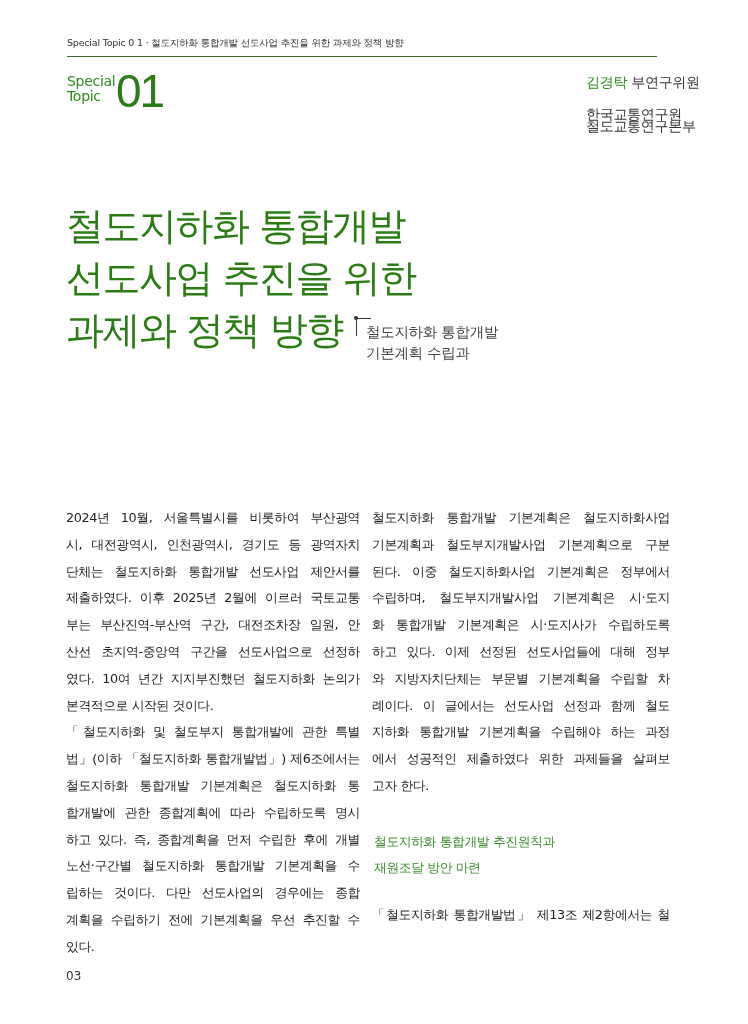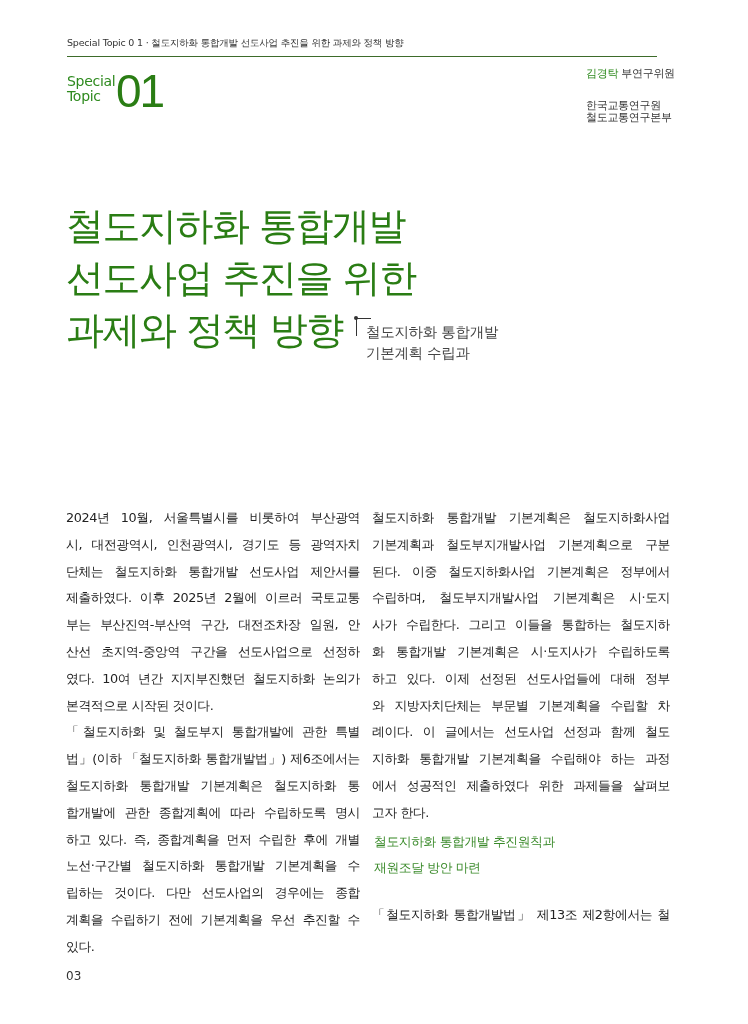--- a/index.html
+++ b/index.html
@@ -48,22 +48,22 @@
       font-family: "Liberation Sans", sans-serif;
       font-weight: normal;
       font-size: 46px;
       line-height: 68px;
       color: #2a7d14;
       letter-spacing: -2px;
     }
     .author-block {
       position: absolute;
       left: 586px;
-      top: 68px;
-      font-size: 11px;
+      top: 76px;
+      font-size: 14px;
       color: #333333;
       line-height: 12px;
       white-space: nowrap;
       letter-spacing: -0.3px;
     }
     .author-name {
       color: #2e8a1e;
     }
     .author-org {
       margin-top: 20px;
@@ -205,21 +205,20 @@
   <span class="col-line">립하는 것이다. 다만 선도사업의 경우에는 종합</span>
   <span class="col-line">계획을 수립하기 전에 기본계획을 우선 추진할 수</span>
   <span class="col-line last">있다.</span>
 </div>
 
 <div class="column col-right">
   <span class="col-line">철도지하화 통합개발 기본계획은 철도지하화사업</span>
   <span class="col-line">기본계획과 철도부지개발사업 기본계획으로 구분</span>
   <span class="col-line">된다. 이중 철도지하화사업 기본계획은 정부에서</span>
   <span class="col-line">수립하며, 철도부지개발사업 기본계획은 시·도지</span>
-  <span class="col-line">사가 수립한다. 그리고 이들을 통합하는 철도지하</span>
   <span class="col-line">화 통합개발 기본계획은 시·도지사가 수립하도록</span>
   <span class="col-line">하고 있다. 이제 선정된 선도사업들에 대해 정부</span>
   <span class="col-line">와 지방자치단체는 부문별 기본계획을 수립할 차</span>
   <span class="col-line">례이다. 이 글에서는 선도사업 선정과 함께 철도</span>
   <span class="col-line">지하화 통합개발 기본계획을 수립해야 하는 과정</span>
   <span class="col-line">에서 성공적인 제출하였다 위한 과제들을 살펴보</span>
   <span class="col-line last">고자 한다.</span>
 </div>
 
 <div class="section-heading">

